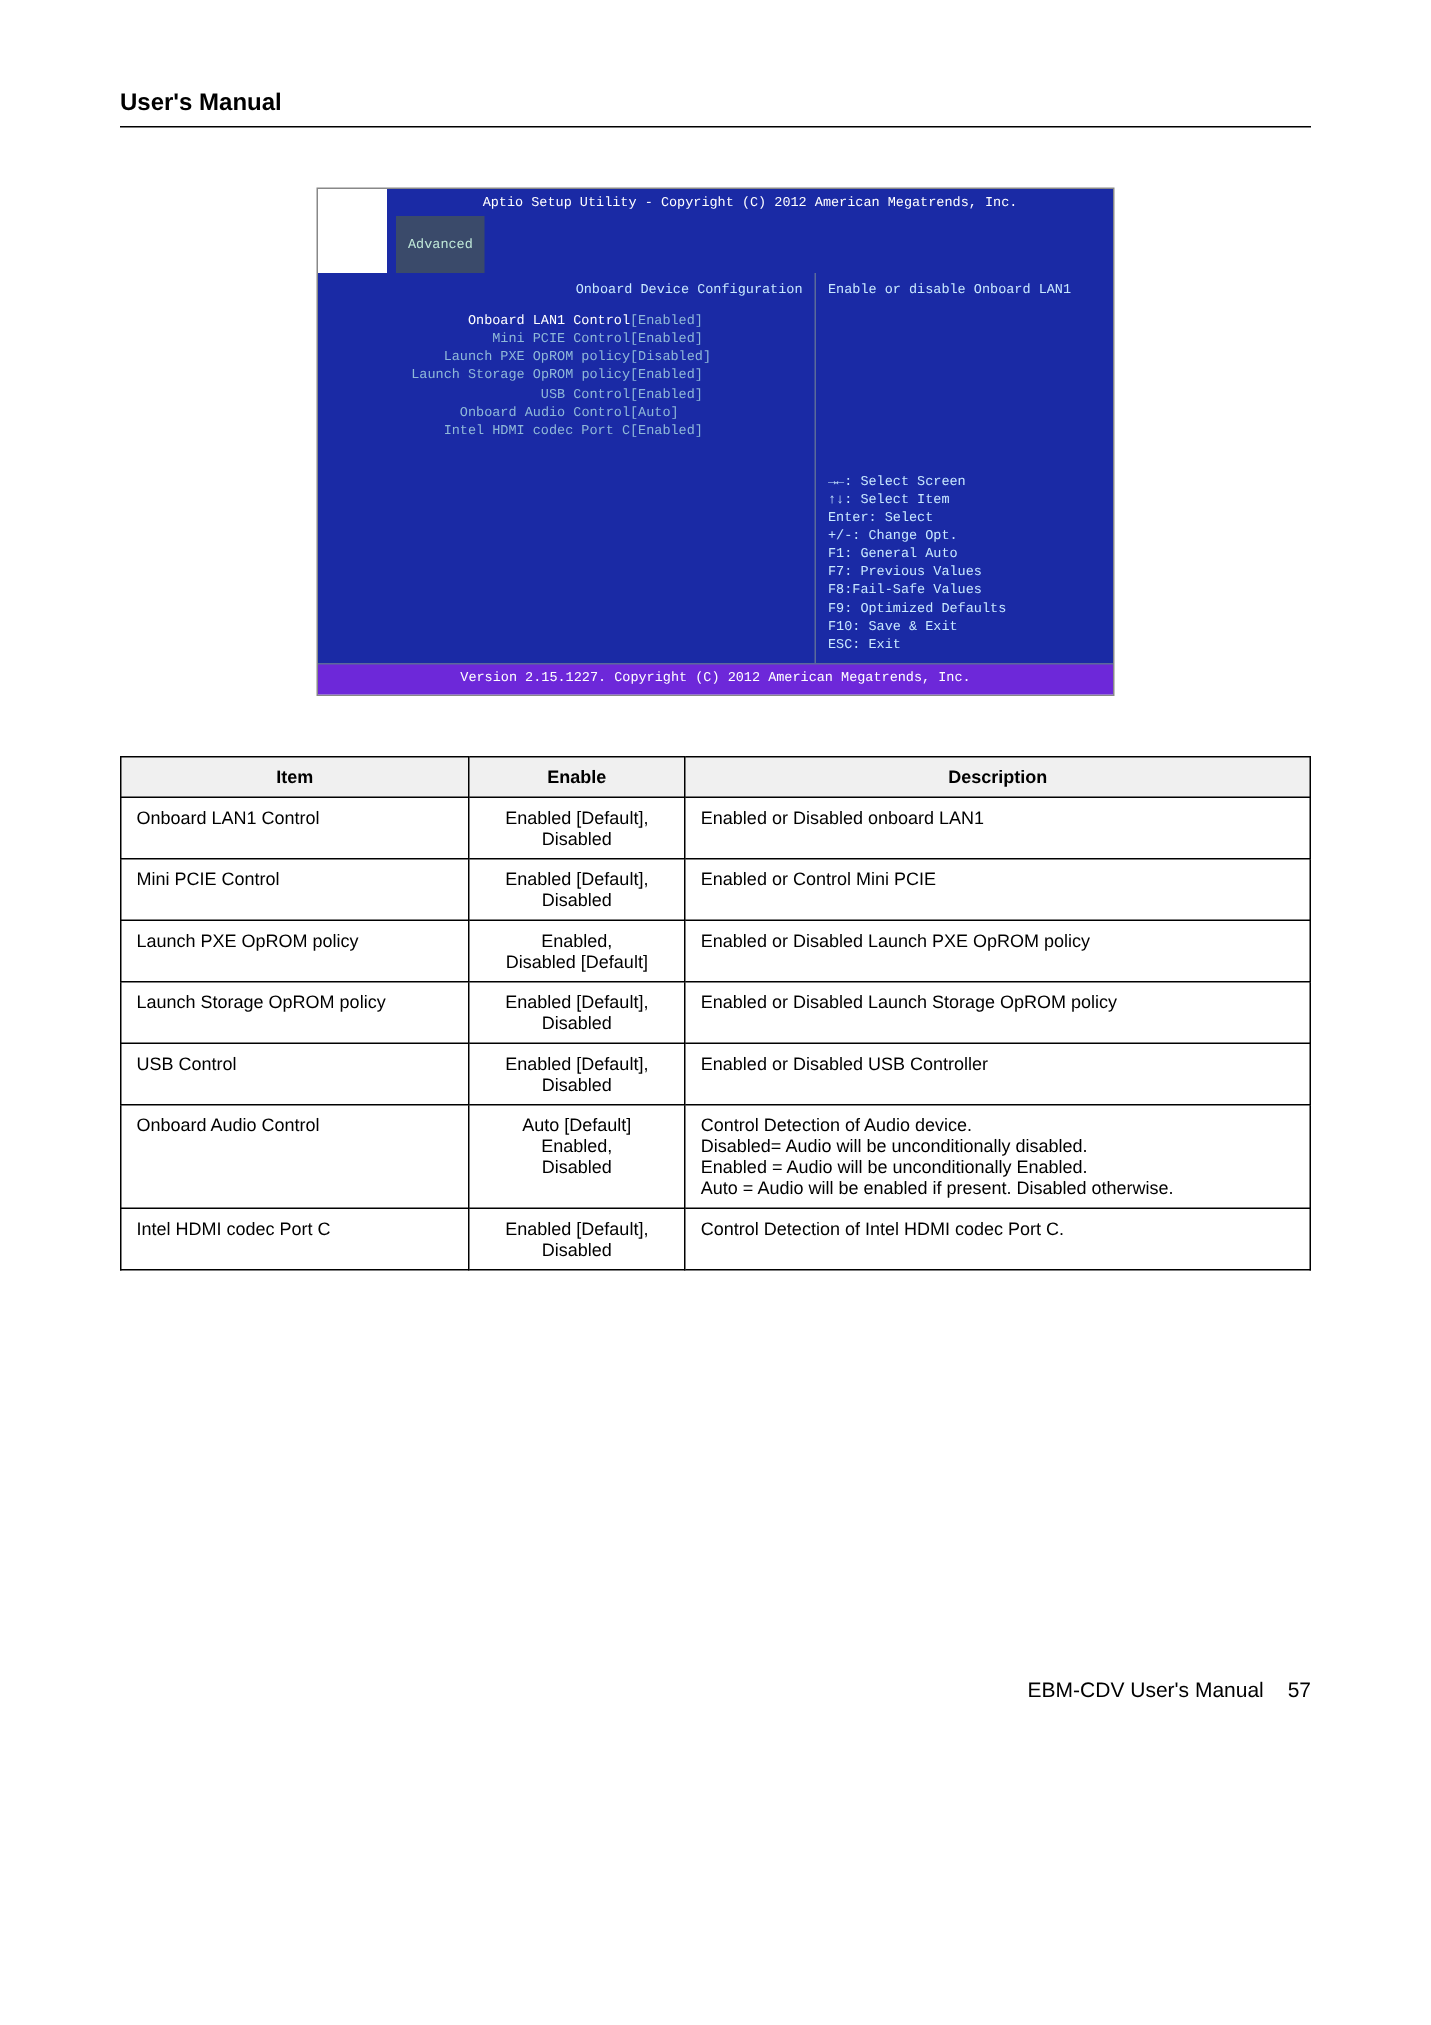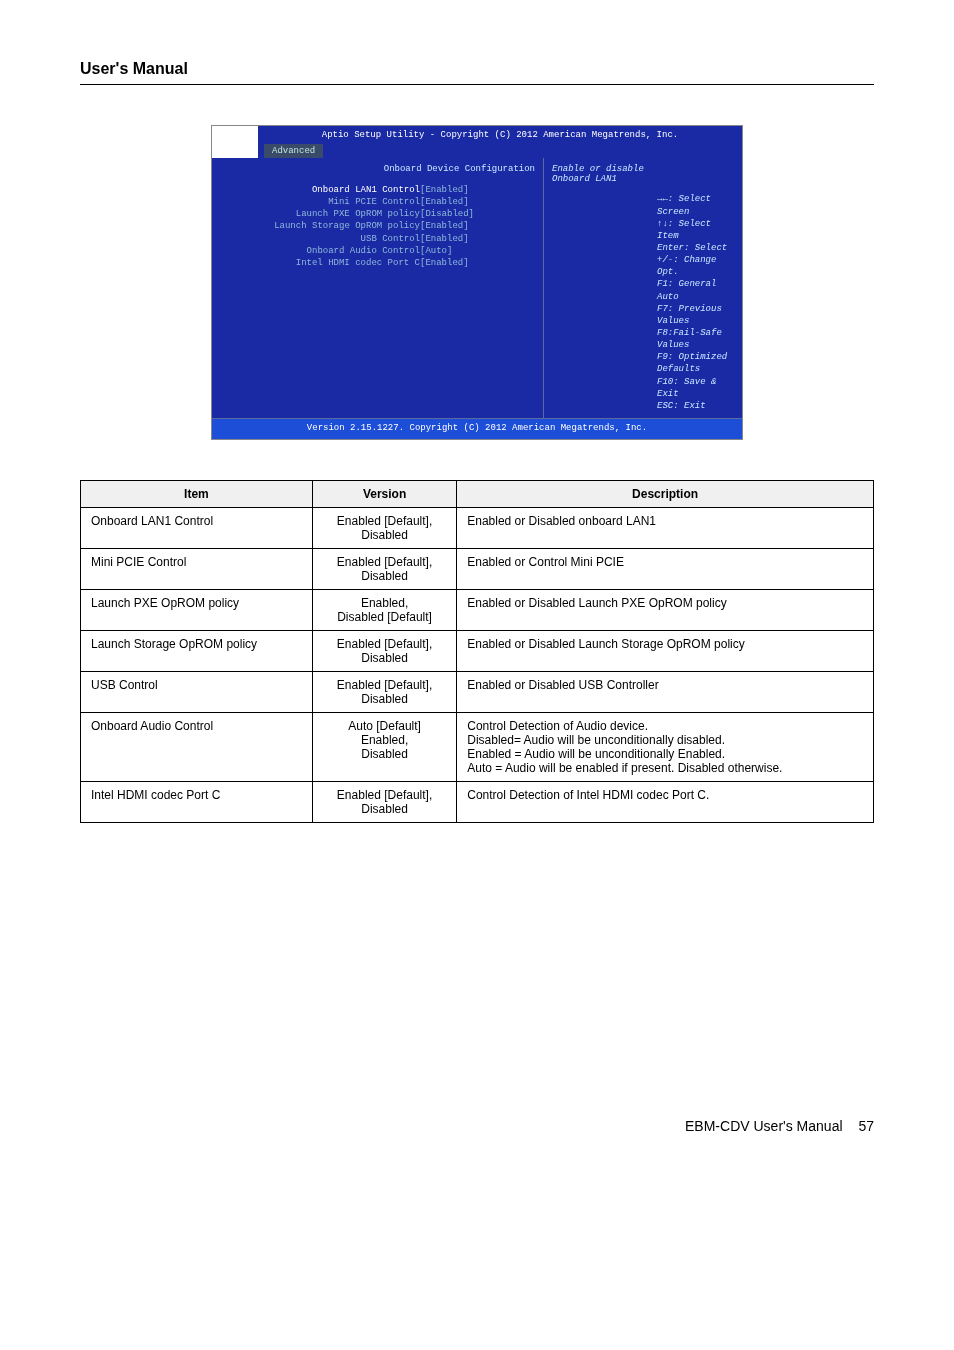--- a/index.html
+++ b/index.html
@@ -48,60 +48,59 @@
     margin-left: 46px;
   }
   .bios-hdr-title {
     text-align: center;
     padding-bottom: 4px;
   }
   .bios-tab {
     background: #3a4a6a;
     color: #bfe8d8;
     display: inline-block;
-    padding: 2px 8px;
+    padding: 14px 8px;
     font-size: 9px;
   }
   .bios-body {
     display: flex;
     background: #1a2aa5;
     color: #bfe8d8;
     font-size: 9px;
     min-height: 260px;
   }
   .bios-left {
     flex: 1;
     padding: 6px 8px;
     border-right: 1px solid #5a6a9a;
     text-align: right;
   }
   .bios-right {
     width: 182px;
     padding: 6px 8px;
     display: flex;
-    flex-direction: row;
-    font-style: italic;
+    flex-direction: column;
   }
   .bios-section-title {
     color: #c8e8ff;
     margin-bottom: 10px;
   }
   .bios-row {
     display: flex;
     white-space: pre;
     line-height: 1.35;
     color: #8fb8d8;
   }
   .bios-row.selected .label { color: #fff; }
   .bios-row .label { width: 200px; }
   .bios-row .value { color: #8fb8d8; }
   .bios-help-top { color: #c8e8ff; }
   .bios-nav { margin-top: auto; color: #c8e8ff; line-height: 1.35; }
   .bios-footer {
-    background: #1d4ed8;
+    background: #6d28d9;
     color: #fff;
     text-align: center;
     font-size: 9px;
     padding: 4px 0 6px 0;
     border-top: 1px solid #5a6a9a;
   }
 
   
   table.opts {
     border-collapse: collapse;
@@ -179,21 +178,21 @@
         </div>
       </div>
     </div>
     <div class="bios-footer">Version 2.15.1227. Copyright (C) 2012 American Megatrends, Inc.</div>
   </div>
 
   <table class="opts">
     <thead>
       <tr>
         <th>Item</th>
-        <th>Version</th>
+        <th>Enable</th>
         <th>Description</th>
       </tr>
     </thead>
     <tbody>
       <tr>
         <td>Onboard LAN1 Control</td>
         <td class="opt">Enabled [Default],
 Disabled</td>
         <td>Enabled or Disabled onboard LAN1</td>
       </tr>

